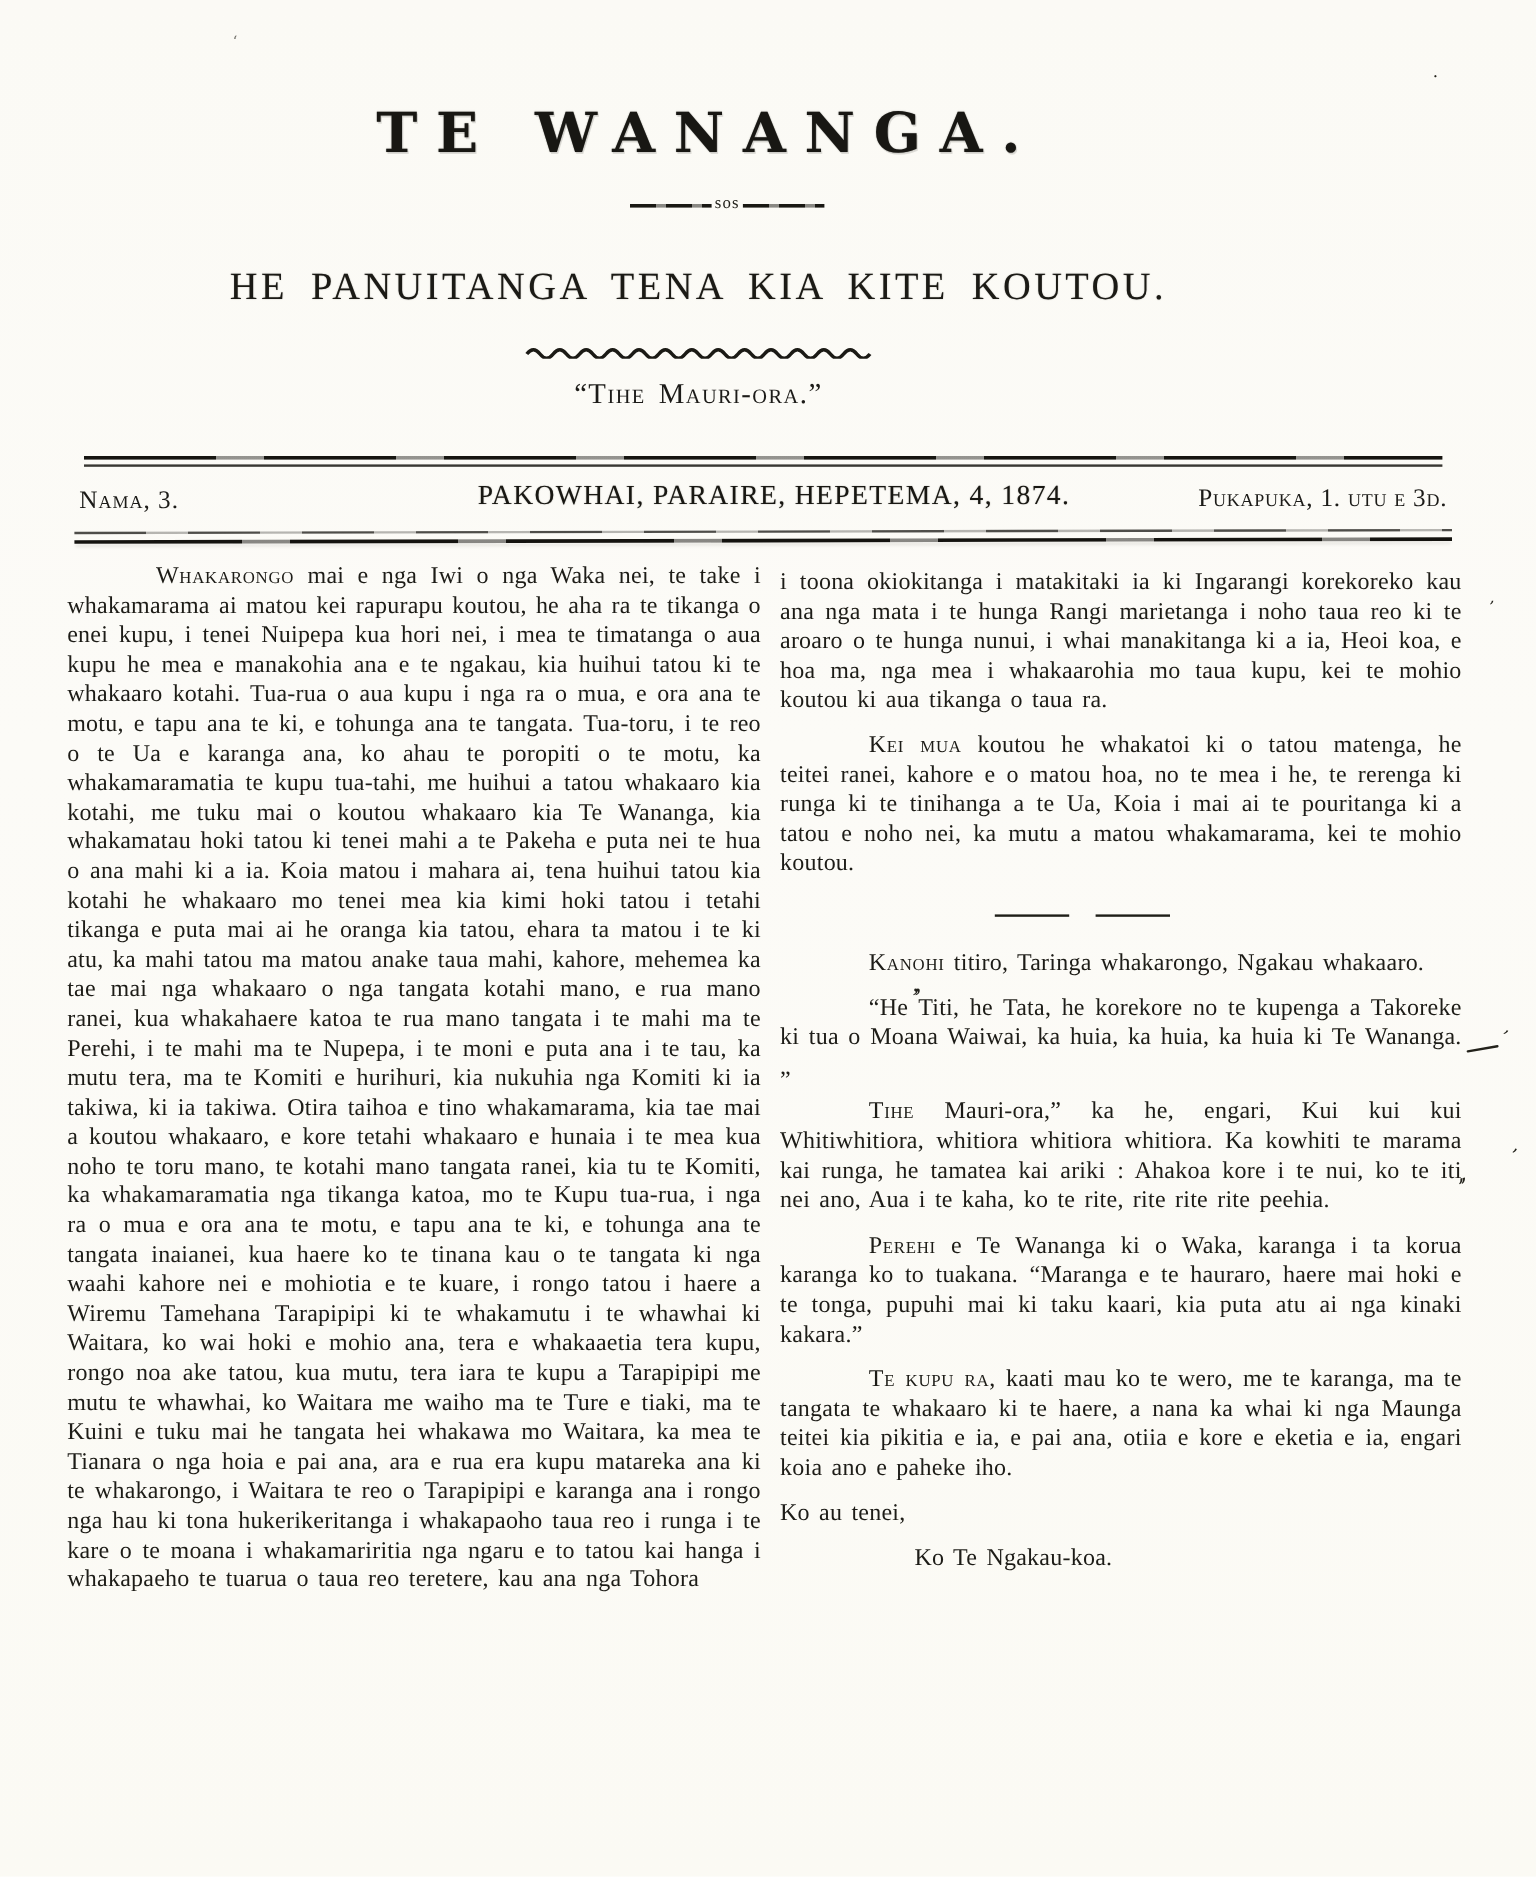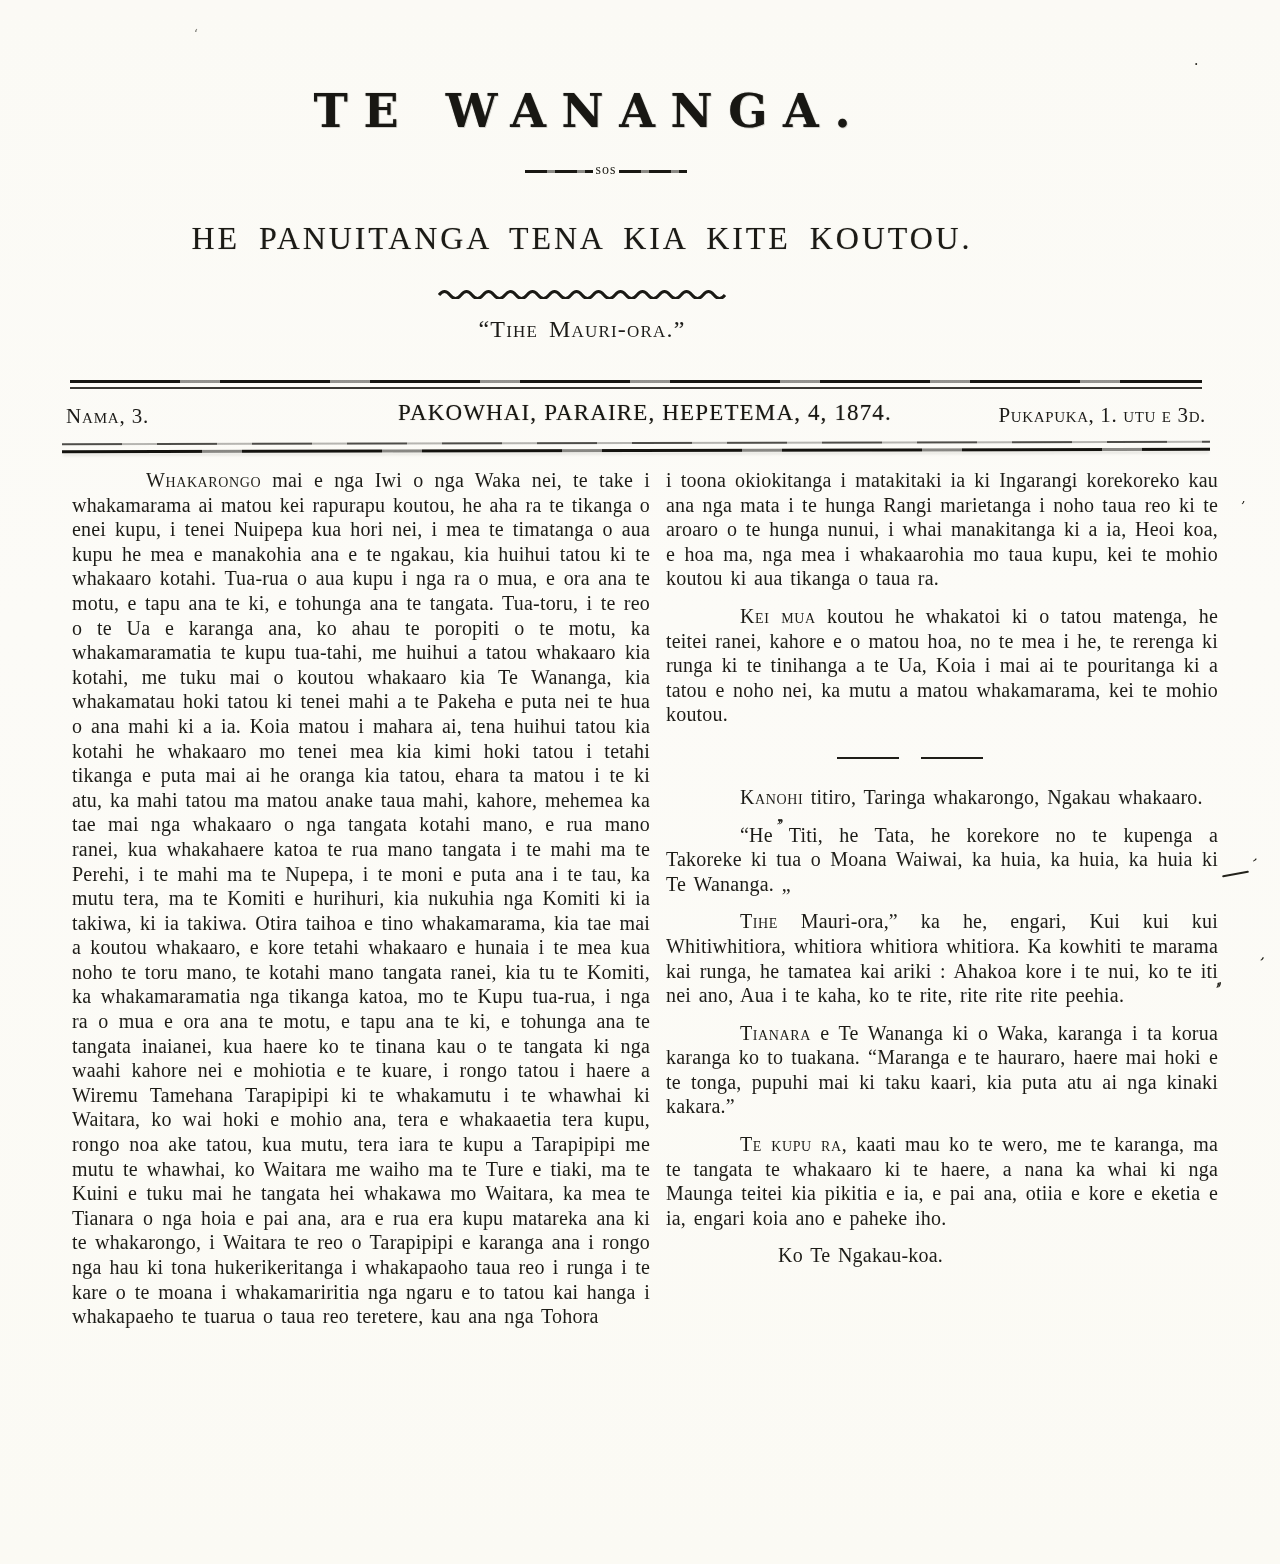--- a/index.html
+++ b/index.html
@@ -29,21 +29,21 @@
   .rule-top .r1{height:3px;background:repeating-linear-gradient(90deg,#161511 0 110px,rgba(22,21,17,.45) 110px 150px);}
   .rule-top .r2{margin-top:4px;height:2px;background:rgba(22,21,17,.85);}
   .dateline{position:absolute;top:400px;left:66px;right:74px;height:32px;font-size:21px;}
   .dl-issue{position:absolute;left:0;top:4px;font-variant:small-caps;letter-spacing:0.04em;}
   .dl-center{position:absolute;left:0;right:0;top:0;text-align:center;font-size:23px;letter-spacing:0.05em;padding-left:18px;color:#181712;text-shadow:0 0 1px rgba(24,23,18,.45);}
   .dl-right{position:absolute;right:0;top:3px;font-variant:small-caps;letter-spacing:0.03em;}
   .rule-bottom{position:absolute;top:442px;left:62px;right:70px;transform:rotate(-0.12deg);}
   .rule-bottom .r1{height:2px;background:repeating-linear-gradient(90deg,rgba(20,19,15,.75) 0 60px,rgba(20,19,15,.3) 60px 95px);}
   .rule-bottom .r2{margin-top:5px;height:3px;background:repeating-linear-gradient(90deg,#14130f 0 140px,rgba(20,19,15,.5) 140px 180px);box-shadow:0 3px 3px -1px rgba(20,19,15,.22);}
   
-  .columns{position:absolute;top:468px;left:72px;right:62px;display:flex;align-items:flex-start;}
+  .columns{position:absolute;top:468px;left:56px;right:62px;display:flex;align-items:center;}
   .col-left{width:578px;}
   .col-rule{width:2px;background:#27261f;margin:2px 6px 0 8px;box-shadow:-4px 0 0 rgba(39,38,31,.30);}
   .col-right{flex:1;min-width:0;}
   p.para{
     margin:0 0 13px;font-size:20px;line-height:24.6px;text-align:justify;
     letter-spacing:0.2px;word-spacing:2.5px;color:#1d1c17;
   }
   p.indent{text-indent:74px;}
   p.noindent{text-indent:0;}
   p.tight{margin-bottom:0;}
@@ -130,27 +130,28 @@
 
       <p class="para indent quote-para">
         <span class="hanging-quote">’’</span><span>“He Titi, he Tata, he korekore no te kupenga a Takoreke ki tua o Moana Waiwai, ka huia, ka huia, ka huia ki Te Wananga. „</span>
       </p>
 
       <p class="para indent">
         <span class="lead">Tihe</span><span> Mauri-ora,” ka he, engari, Kui kui kui Whitiwhitiora, whitiora whitiora whitiora. Ka kowhiti te marama kai runga, he tamatea kai ariki : Ahakoa kore i te nui, ko te iti nei ano, Aua i te kaha, ko te rite, rite rite rite peehia.</span>
       </p>
 
       <p class="para indent">
-        <span class="lead">Tianara</span><span> e Te Wananga ki o Waka, karanga i ta korua karanga ko to tuakana. “Maranga e te hauraro, haere mai hoki e te tonga, pupuhi mai ki taku kaari, kia puta atu ai nga kinaki kakara.”</span>
+        <span class="lead">Perehi</span><span> e Te Wananga ki o Waka, karanga i ta korua karanga ko to tuakana. “Maranga e te hauraro, haere mai hoki e te tonga, pupuhi mai ki taku kaari, kia puta atu ai nga kinaki kakara.”</span>
       </p>
 
       <p class="para indent">
         <span class="lead">Te kupu ra,</span><span> kaati mau ko te wero, me te karanga, ma te tangata te whakaaro ki te haere, a nana ka whai ki nga Maunga teitei kia pikitia e ia, e pai ana, otiia e kore e eketia e ia, engari koia ano e paheke iho.</span>
       </p>
 
+      <p class="para signoff1">Ko au tenei,</p>
       <p class="para signoff2">Ko Te Ngakau-koa.</p>
     </section>
 
   </main>
 
   <div class="speck-dash"></div>
   <span class="speck sp1">’</span>
   <span class="speck sp2">’</span>
   <span class="speck sp3">’’</span>
   <span class="speck sp4">·</span>

